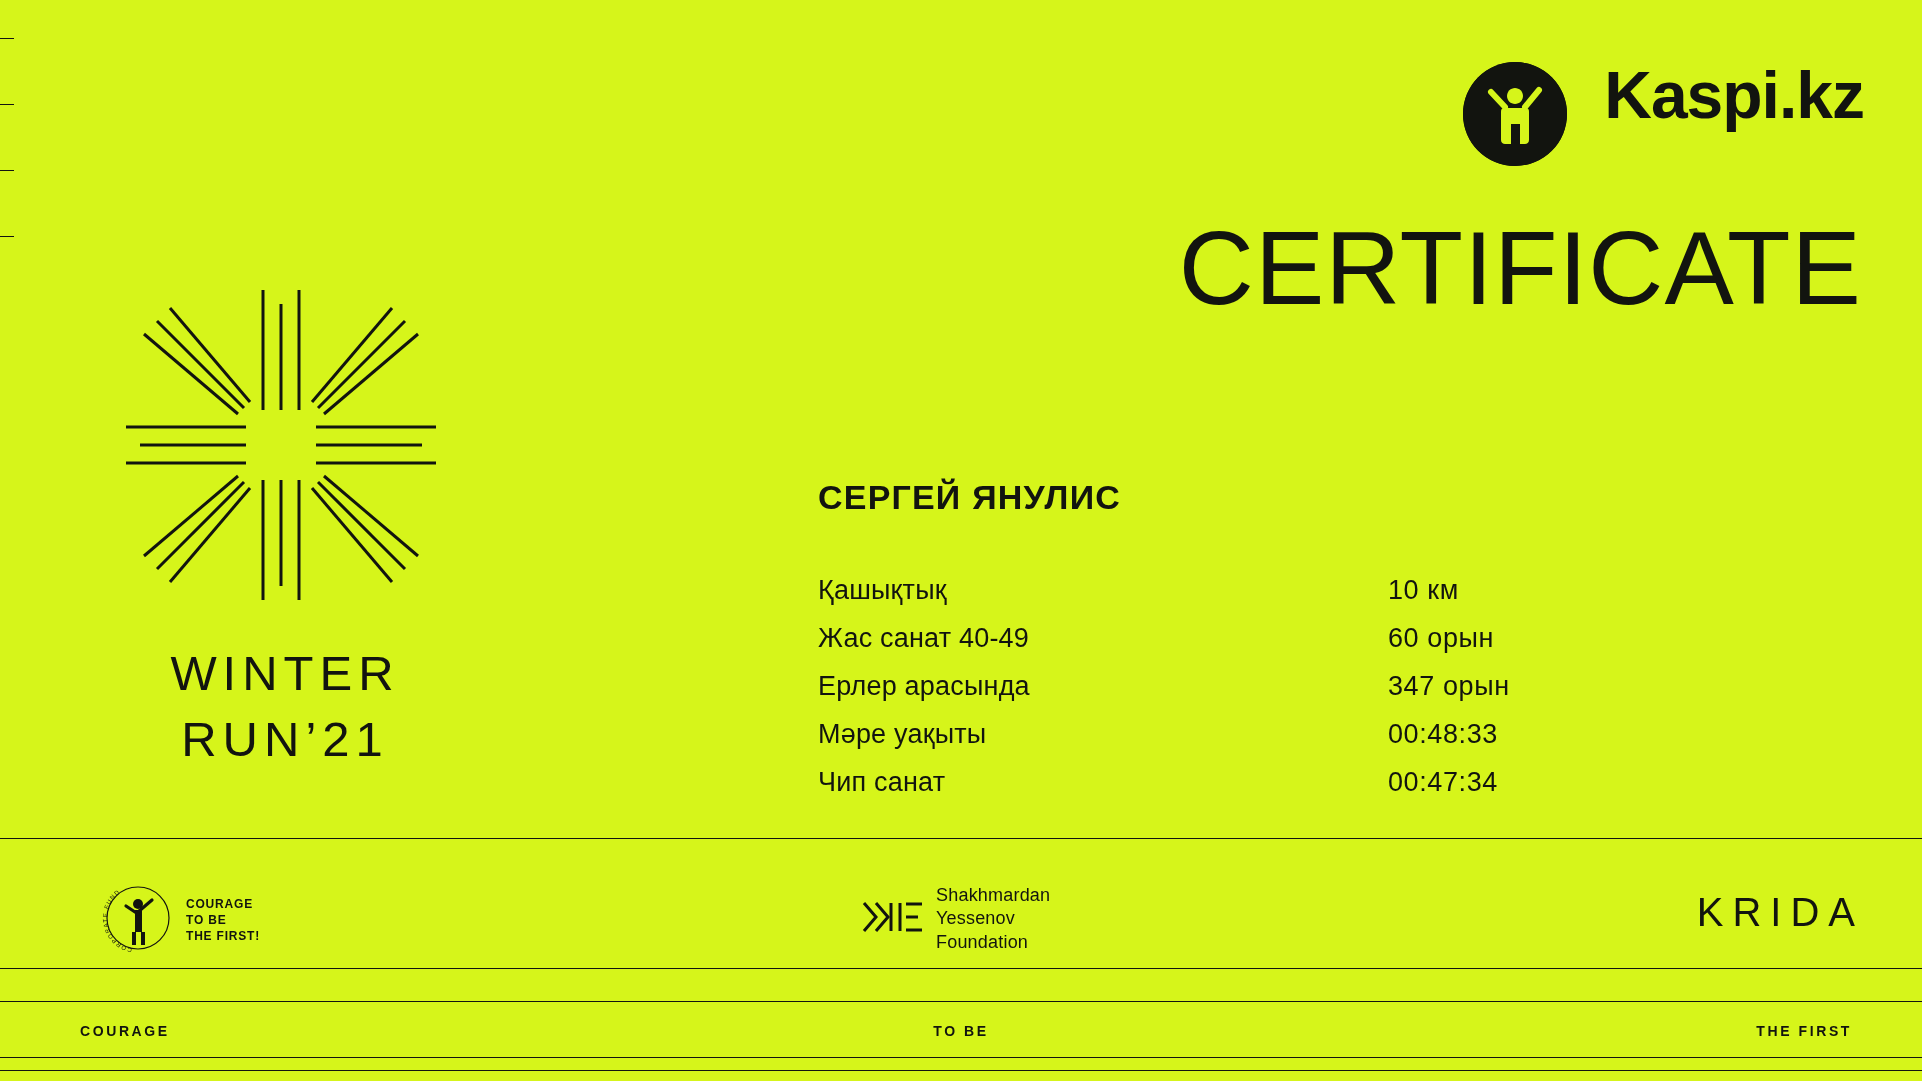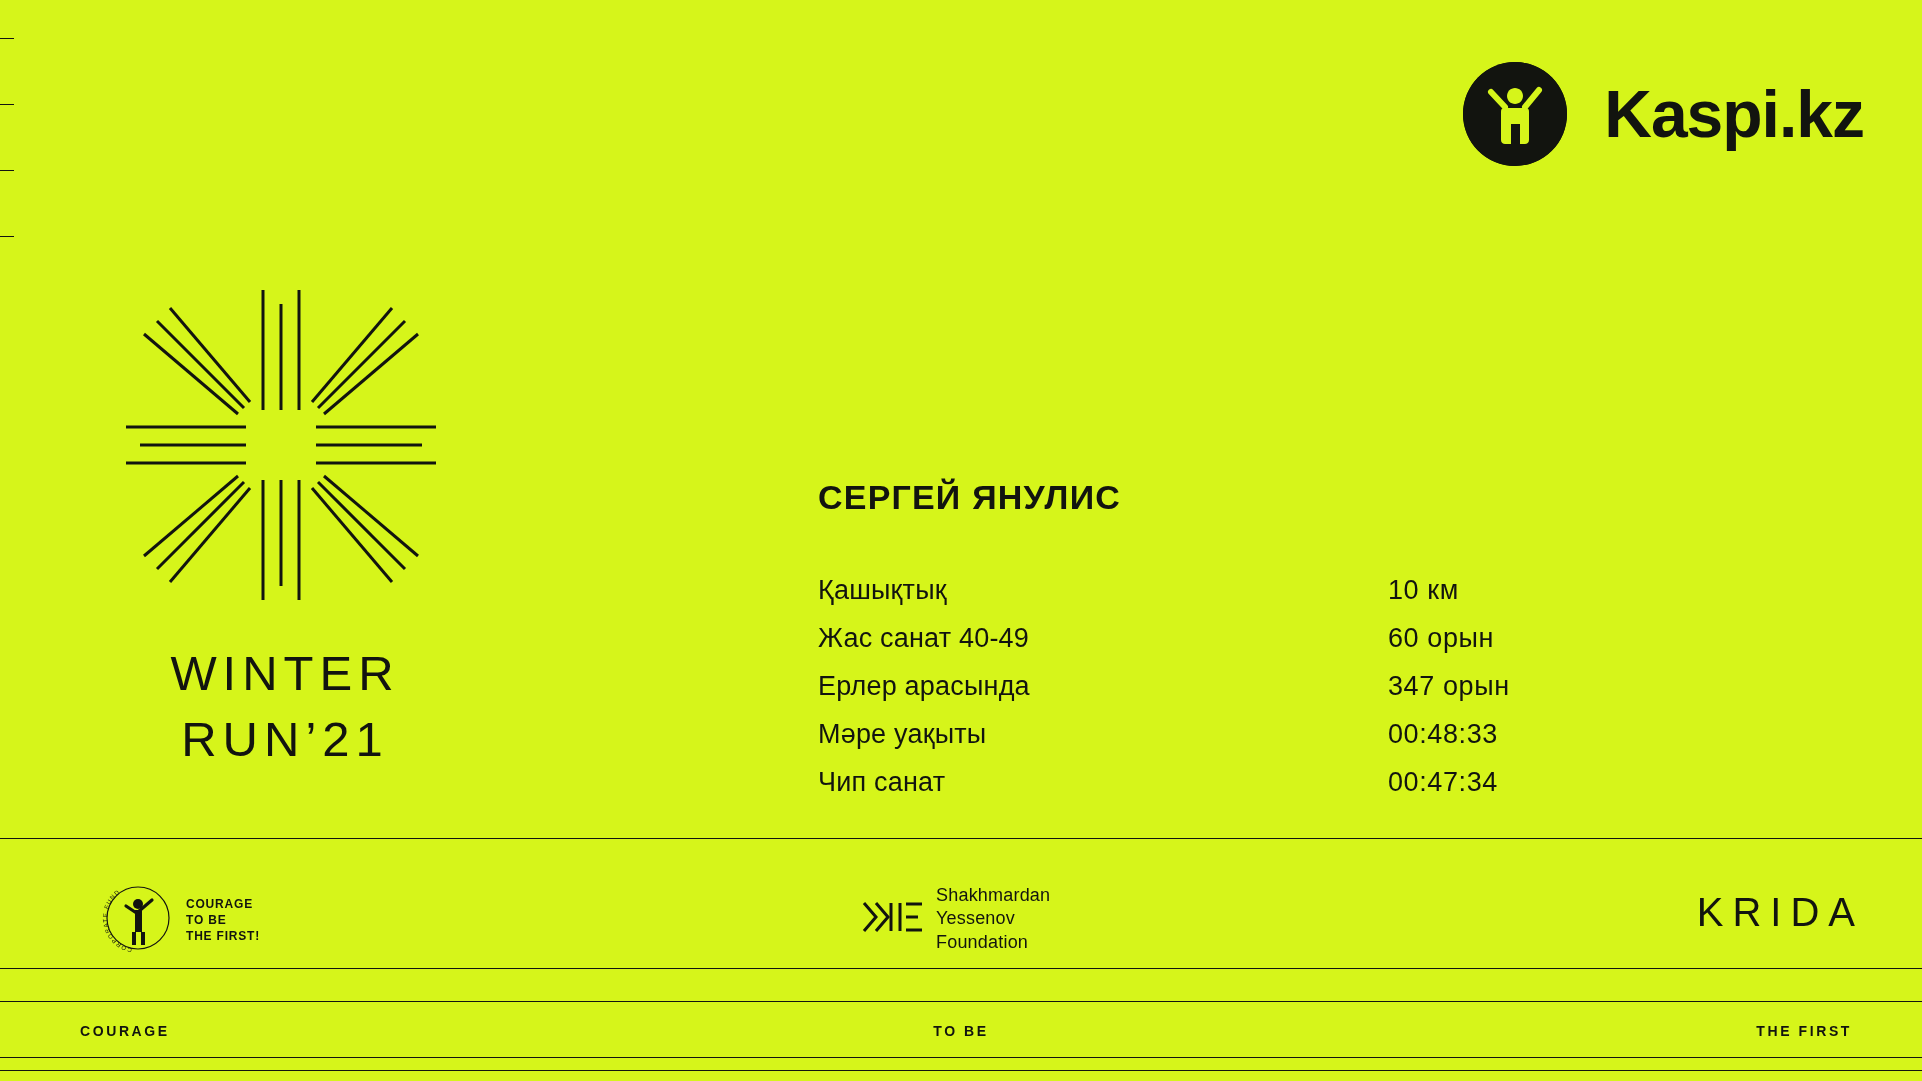--- a/index.html
+++ b/index.html
@@ -30,21 +30,20 @@
     height: 1px;
     background: #12140f;
   }
 
   
   .kaspi {
     position: absolute;
     top: 62px;
     right: 58px;
     display: flex;
-    align-items: center;
     gap: 37px;
   }
   .kaspi-mark {
     width: 104px;
     height: 104px;
     border-radius: 50%;
     background: #12140f;
     position: relative;
     flex: none;
   }
@@ -208,20 +207,21 @@
         <path d="M44 34c0-4.4 3.6-8 8-8s8 3.6 8 8-3.6 8-8 8-8-3.6-8-8z" fill="#d6f51a"></path>
         <path d="M41 46h22c2 0 3 1.4 3 3.2V78c0 2.6-2 4-4 4H42c-2 0-4-1.6-4-4V49.2c0-1.8 1-3.2 3-3.2z" fill="#d6f51a"></path>
         <path d="M62 45l14-17" stroke="#d6f51a" stroke-width="6" stroke-linecap="round" fill="none"></path>
         <path d="M42 45L28 30" stroke="#d6f51a" stroke-width="6" stroke-linecap="round" fill="none"></path>
         <rect x="48" y="62" width="9" height="22" fill="#12140f"></rect>
       </svg>
     </div>
     <div class="kaspi-word">Kaspi.kz</div>
   </div>
 
+  <div class="title">CERTIFICATE</div>
 
   <div class="athlete">СЕРГЕЙ ЯНУЛИС</div>
 
   <div class="results">
     <div class="result-row">
       <div class="result-label">Қашықтық</div>
       <div class="result-value">10 км</div>
     </div>
     <div class="result-row">
       <div class="result-label">Жас санат 40-49</div>

